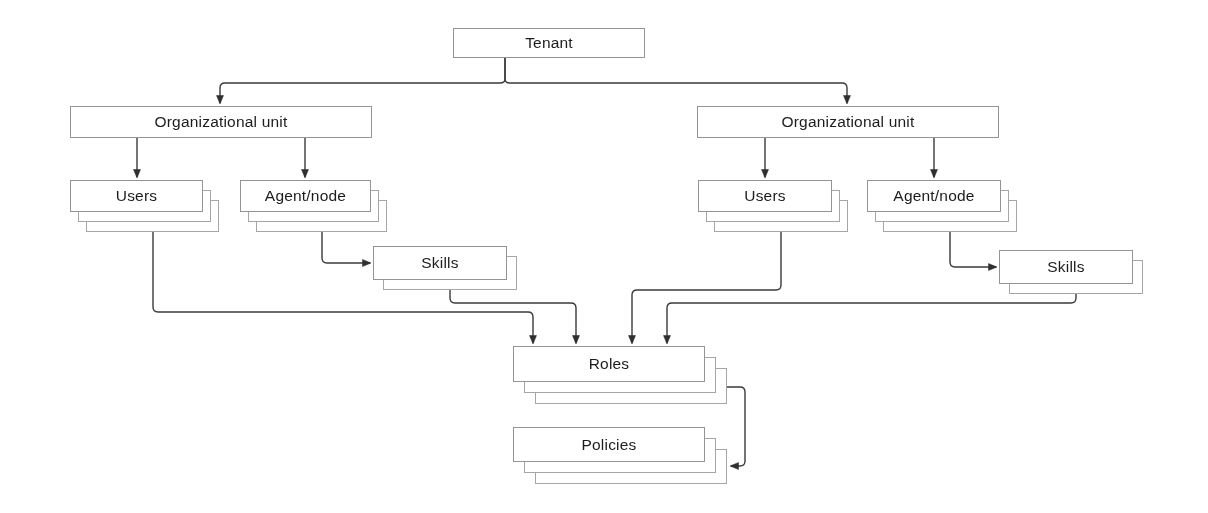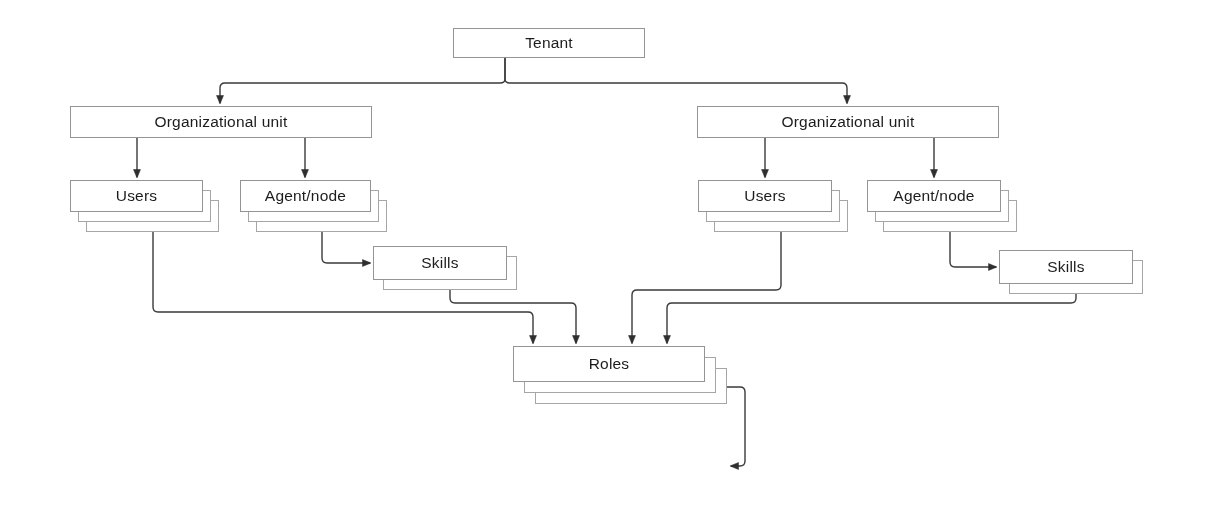--- a/index.html
+++ b/index.html
@@ -151,14 +151,21 @@
   </div>
 
   <div class="stack off11" style="left:513px; top:346px; width:192px; height:36px;text-decoration:underline;">
     <div class="copy c2"></div>
     <div class="copy c1"></div>
     <div class="box">
       <span class="label">Roles</span>
     </div>
   </div>
 
+  <div class="stack off11" style="left:513px; top:427px; width:192px; height:35px;">
+    <div class="copy c2"></div>
+    <div class="copy c1"></div>
+    <div class="box">
+      <span class="label">Policies</span>
+    </div>
+  </div>
 
 </div>
 
 </body></html>

